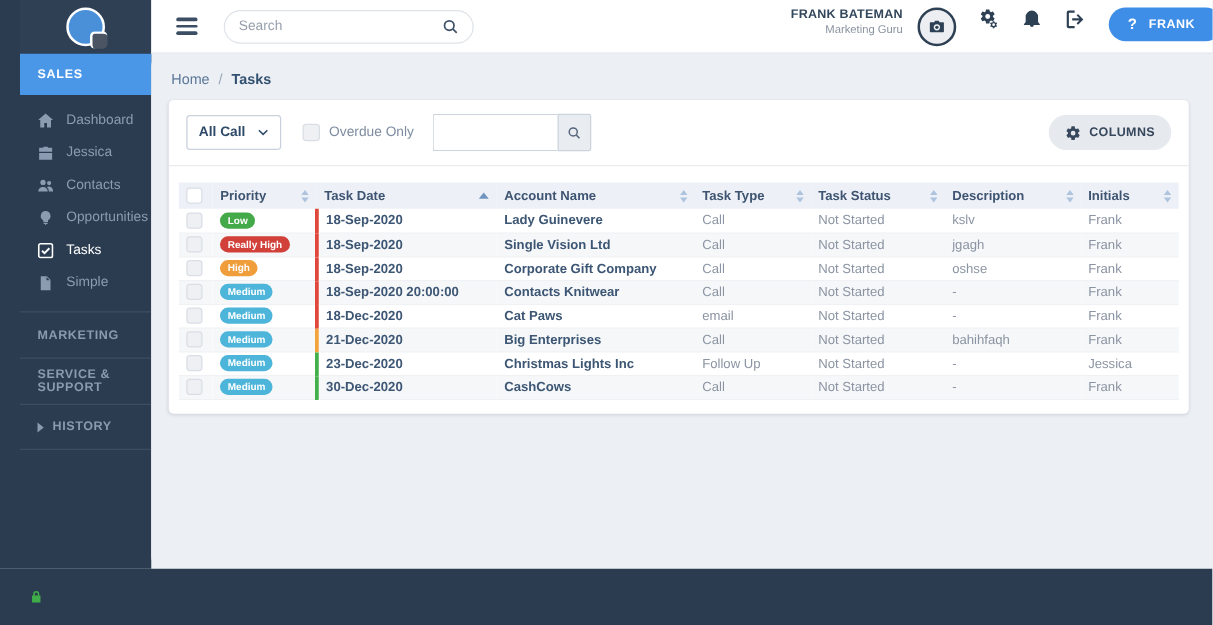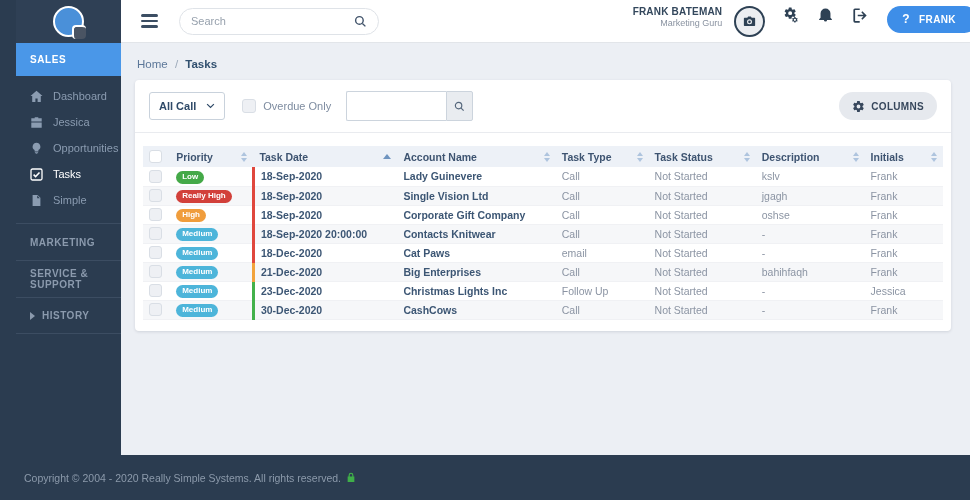--- a/index.html
+++ b/index.html
@@ -96,20 +96,28 @@
           <svg viewBox="0 0 13 13" fill="currentColor">
               <path d="M6.5.7L.5 6h1.7v6h3.2V8.4h2.2V12h3.2V6h1.7z"></path>
             </svg>
           <span>Dashboard</span>
         </div>
         <div class="menu-item">
           <svg viewBox="0 0 13 13" fill="currentColor">
               <path d="M4.7 2.2V1.3h3.6v.9h3.4v3.2H1.3V2.2h3.4zM1.3 6.4h10.4v5.3H1.3V6.4z"></path>
             </svg>
           <span>Jessica</span>
+        </div>
+        <div class="menu-item">
+          <svg viewBox="0 0 13 13" fill="currentColor">
+              <circle cx="4.4" cy="3.9" r="2.1"></circle>
+              <circle cx="9.3" cy="4.4" r="1.7"></circle>
+              <path d="M.6 11.2c0-2.1 1.7-3.7 3.8-3.7s3.8 1.6 3.8 3.7H.6zm8.5 0c0-1.5-.6-2.7-1.6-3.5.5-.3 1.1-.5 1.8-.5 1.7 0 3.1 1.4 3.1 3.2v.8H9.1z"></path>
+            </svg>
+          <span>Contacts</span>
         </div>
         <div class="menu-item">
           <svg viewBox="0 0 13 13" fill="currentColor">
               <path d="M6.5.8a3.9 3.9 0 00-1.9 7.3v1.4h3.8V8.1A3.9 3.9 0 006.5.8zM4.9 10.2h3.2v1h-1l-.6.9-.6-.9h-1v-1z"></path>
             </svg>
           <span>Opportunities</span>
         </div>
         <div class="menu-item active">
           <svg viewBox="0 0 13 13" fill="none" stroke="currentColor">
               <rect x="1" y="1" width="11" height="11" rx="1.5" stroke-width="1.3"></rect>
@@ -417,18 +425,17 @@
   </tr>
 </tbody>
             </table>
           </div>
         </div>
       </div>
     </div>
   </div>
 
   <footer class="footer">
-    <span>Copyright © 2004 - 2020 Really Simple Systems. All rights reserved.</span>
     <svg width="10" height="11" viewBox="0 0 14 15" fill="#3fae49">
         <path d="M7 1a3.4 3.4 0 013.4 3.4V6h1.3v7.7H2.3V6h1.3V4.4A3.4 3.4 0 017 1zm0 1.7A1.7 1.7 0 005.3 4.4V6h3.4V4.4A1.7 1.7 0 007 2.7z"></path>
       </svg>
   </footer>
 </div>
 
 </body></html>

